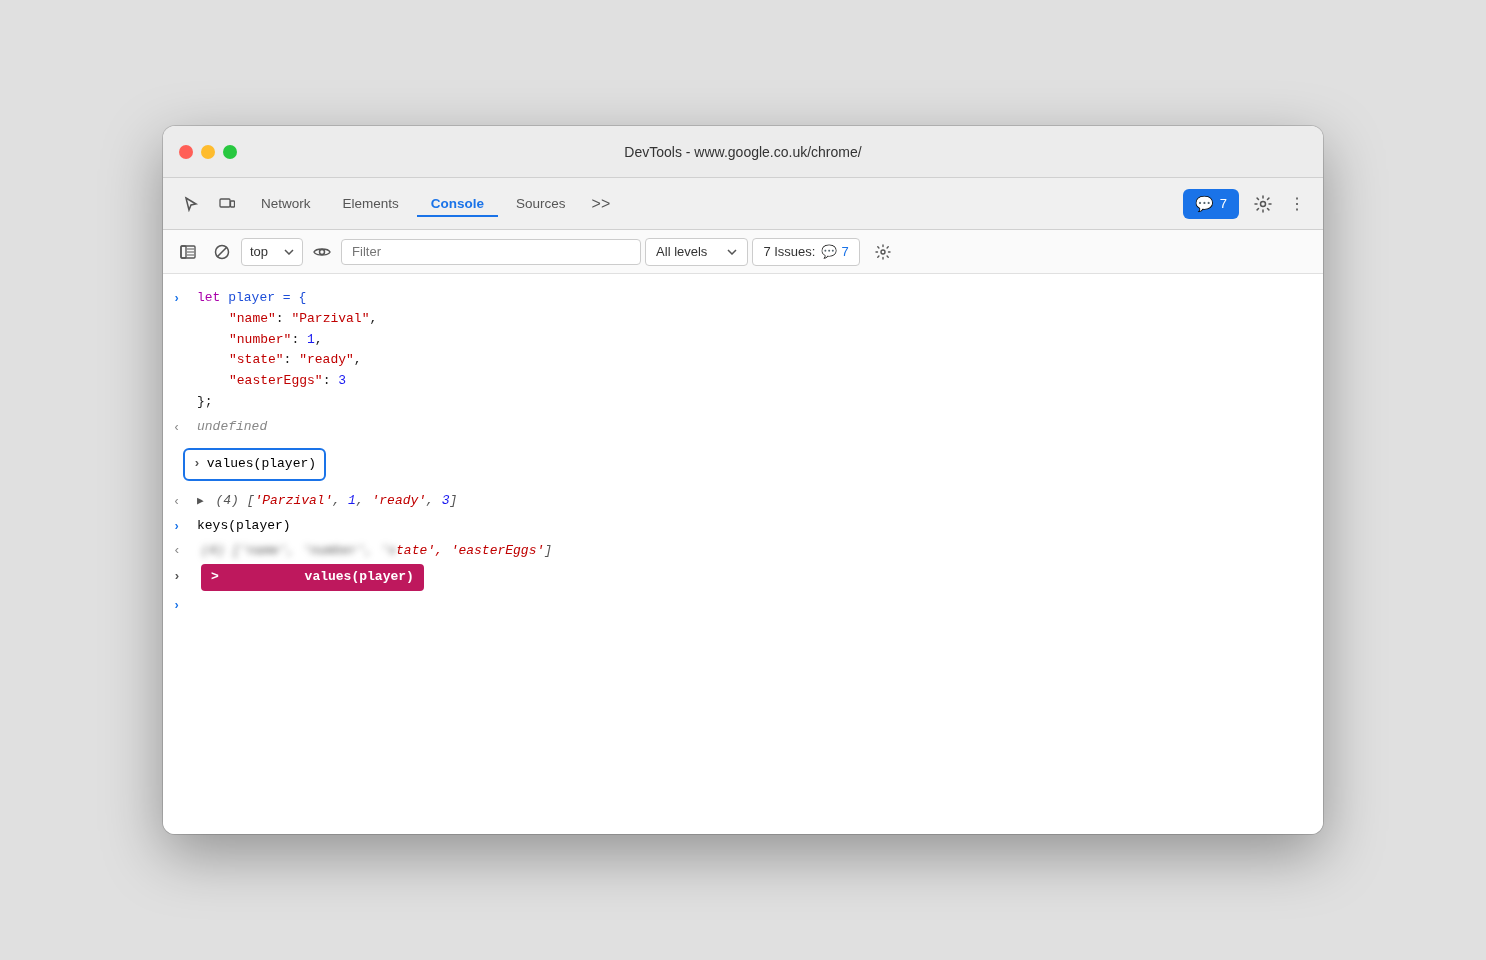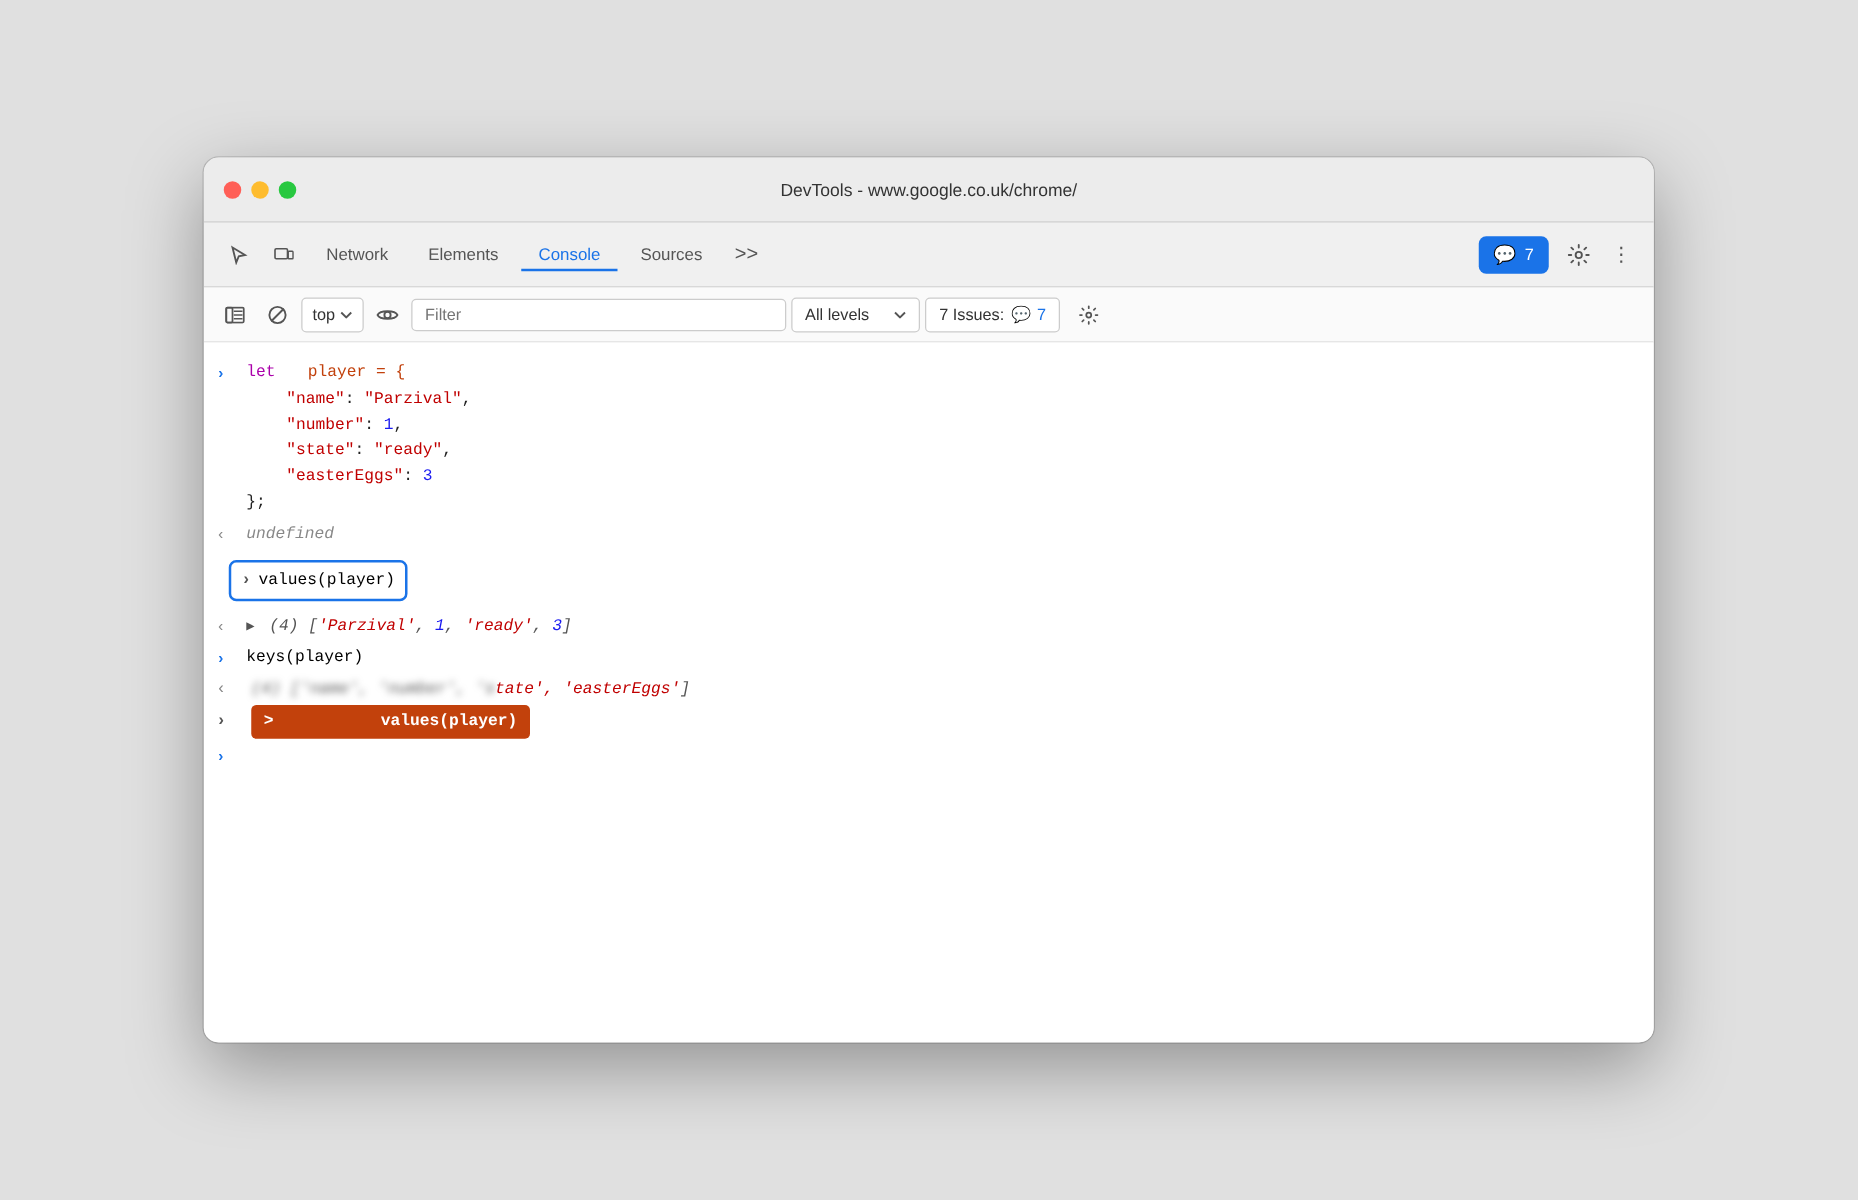--- a/index.html
+++ b/index.html
@@ -89,21 +89,21 @@
       font-size: 13.5px;
       color: #555;
       cursor: pointer;
       border: none;
       background: none;
       border-radius: 4px;
       white-space: nowrap;
     }
     .tab-btn.active {
       color: #1a73e8;
-      font-weight: 400;
+      font-weight: 700;
       border-bottom: 2px solid #1a73e8;
       border-radius: 0;
       padding-bottom: 4px;
     }
 
     .more-btn {
       padding: 4px 8px;
       font-size: 16px;
       color: #555;
       cursor: pointer;
@@ -177,21 +177,21 @@
       cursor: pointer;
       color: #555;
       font-size: 14px;
       border: 1px solid transparent;
       background: none;
     }
 
     .top-selector {
       display: flex;
       align-items: center;
-      gap: 4px;
+      gap: 16px;
       padding: 4px 8px;
       border: 1px solid #ccc;
       border-radius: 4px;
       background: white;
       font-size: 13px;
       color: #333;
       cursor: pointer;
       height: 28px;
     }
 
@@ -272,21 +272,21 @@
       align-items: flex-start;
       padding-top: 2px;
     }
 
     .console-content {
       flex: 1;
       padding-left: 4px;
     }
 
     .kw-let { color: #aa00aa; font-weight: normal; }
-    .kw-var-name { color: #c2410c; margin-left: 18px; }
+    .kw-var-name { color: #1d4ed8; }
     .str-val { color: #c00000; }
     .num-val { color: #1a1af0; }
     .punctuation { color: #222; }
     .undefined-val { color: #888; font-style: italic; }
 
     
     .highlighted-entry {
       border: 2px solid #1a73e8;
       border-radius: 6px;
       margin: 4px 10px;
@@ -298,21 +298,21 @@
 
     .result-array {
       color: #555;
       font-style: italic;
     }
 
     .result-array .str-val { color: #c00000; font-style: italic; }
     .result-array .num-val { color: #1a1af0; font-style: italic; }
 
     .autocomplete-highlight {
-      background: #c2410c;
+      background: #be185d;
       color: white;
       padding: 3px 10px;
       border-radius: 4px;
       font-weight: bold;
       font-size: 13px;
     }
   </style>
 </head>
 <body>
 

